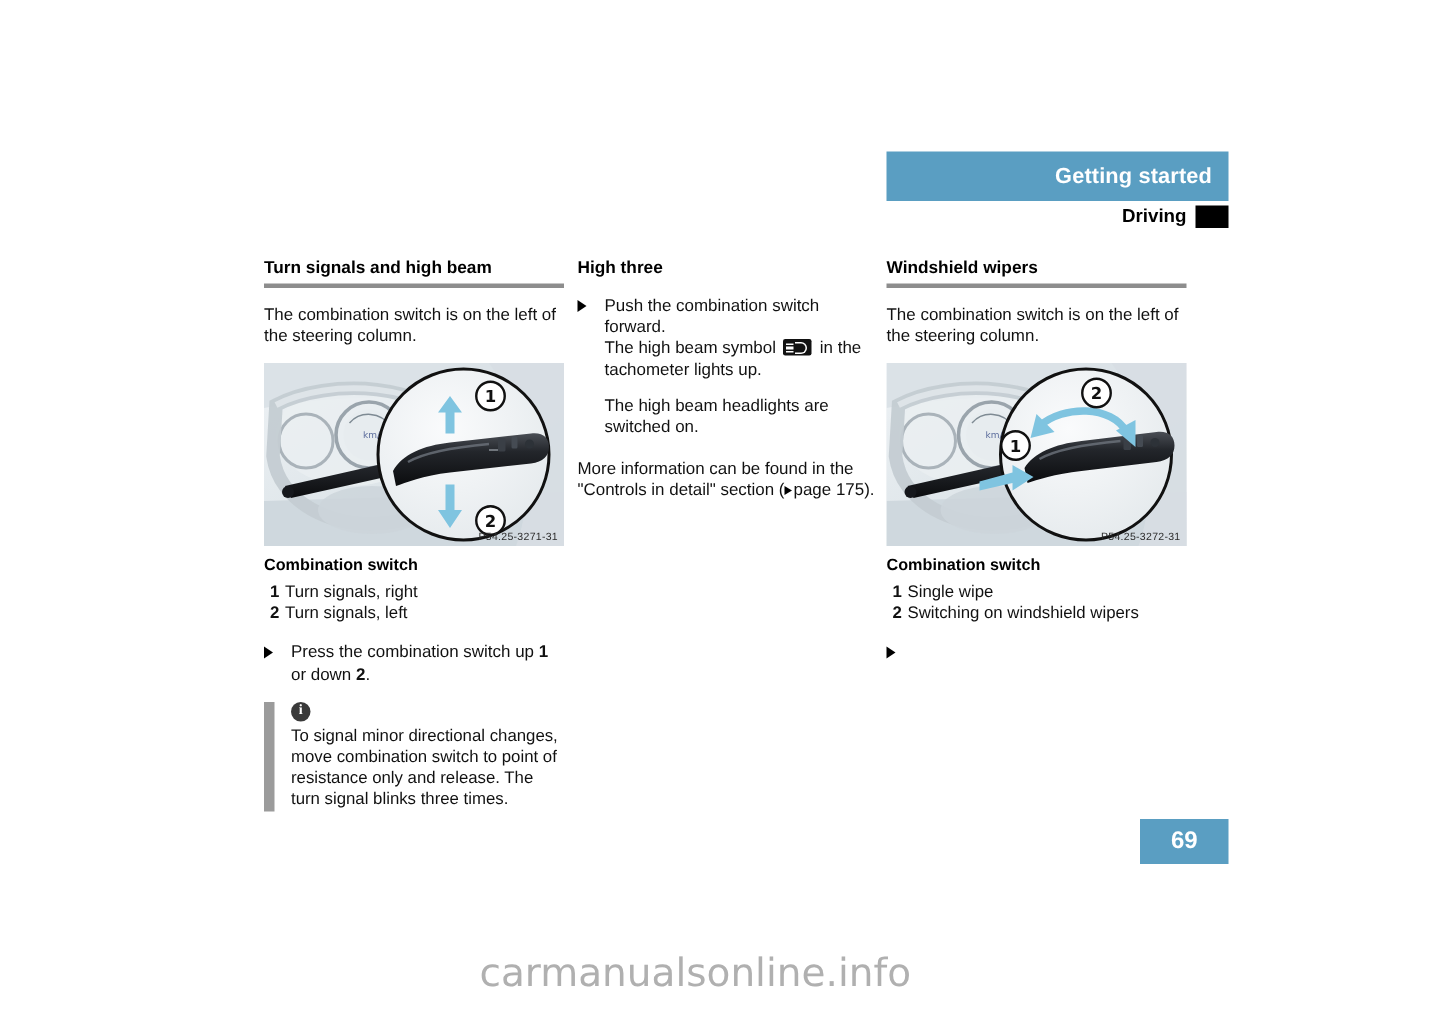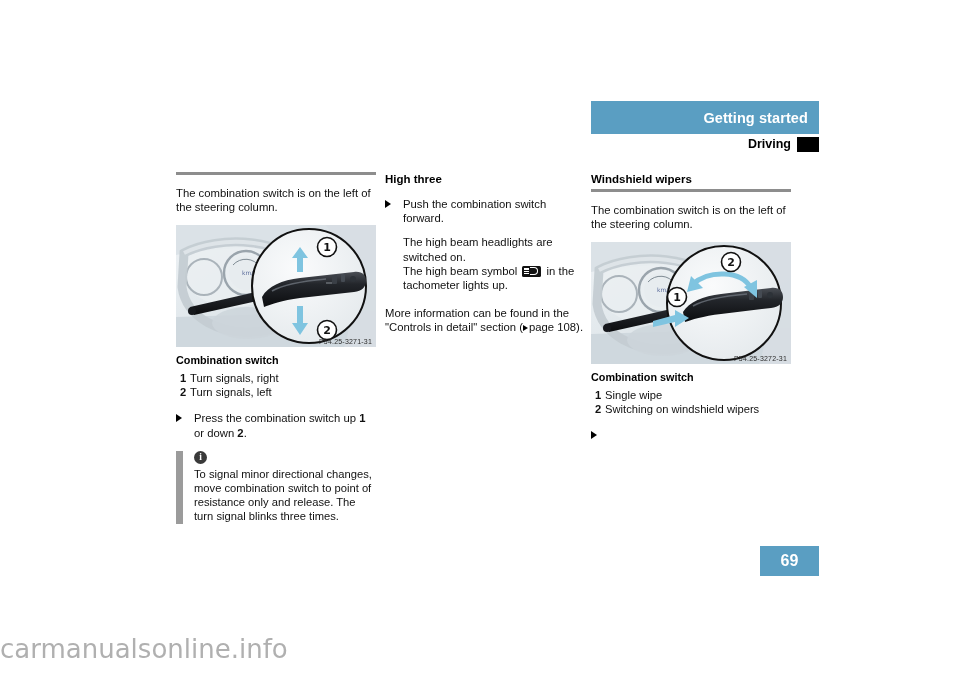--- a/index.html
+++ b/index.html
@@ -261,20 +261,21 @@
     align-items: center;
     justify-content: center;
   }
 
   
   .site-watermark {
     position: absolute;
     left: 0;
     right: 0;
     bottom: 14px;
+    text-align: center;
     font-size: 26px;
     color: #b0b0b0;
     font-family: "DejaVu Sans", sans-serif;
     letter-spacing: 0px;
     padding-right: 33px;
   }
 </style>
 </head>
 <body>
 
@@ -284,20 +285,21 @@
     <span class="header-bar-title">Getting started</span>
   </div>
 
   <div class="subheader">
     <span class="subheader-title">Driving</span>
     <span class="subheader-tab"></span>
   </div>
 
   <div class="col col-left">
 
+    <h2 class="sec-head">Turn signals and high beam</h2>
     <div class="rule"></div>
 
     <p class="body">The combination switch is on the left of the steering column.</p>
 
     <div class="figure">
       <svg class="fig-photo" viewBox="0 0 200 122" preserveAspectRatio="none">
         <defs>
           <linearGradient id="dashG1" x1="0" y1="0" x2="1" y2="1">
             <stop offset="0%" stop-color="#eef2f5"></stop>
             <stop offset="50%" stop-color="#dfe6ea"></stop>
@@ -389,25 +391,25 @@
     </div>
   </div>
 
   <div class="col col-mid">
 
     <h2 class="sec-head">High three</h2>
 
     <div class="bullet-item" style="margin-top:11px;">
       <span class="tri"></span>
       <span>Push the combination switch forward.</span>
+      <span class="cont"><span>The high beam symbol </span><span class="hb-symbol"><span class="ray r1"></span><span class="ray r2"></span><span class="ray r3"></span><span class="lens"></span></span><span> in the tachometer lights up.</span></span>
       <span class="cont" style="margin-top:10px;">The high beam headlights are switched on.</span>
-      <span class="cont"><span>The high beam symbol </span><span class="hb-symbol"><span class="ray r1"></span><span class="ray r2"></span><span class="ray r3"></span><span class="lens"></span></span><span> in the tachometer lights up.</span></span>
     </div>
 
-    <p class="body" style="margin-top:14px;"><span>More information can be found in the "Controls in detail" section (</span><span class="ref-arrow"></span><span>page 108).</span></p>
+    <p class="body" style="margin-top:14px;"><span>More information can be found in the "Controls in detail" section (</span><span class="ref-arrow"></span><span>page 175).</span></p>
   </div>
 
   <div class="col col-right">
 
     <h2 class="sec-head">Windshield wipers</h2>
     <div class="rule"></div>
 
     <p class="body">The combination switch is on the left of the steering column.</p>
 
     <div class="figure">

